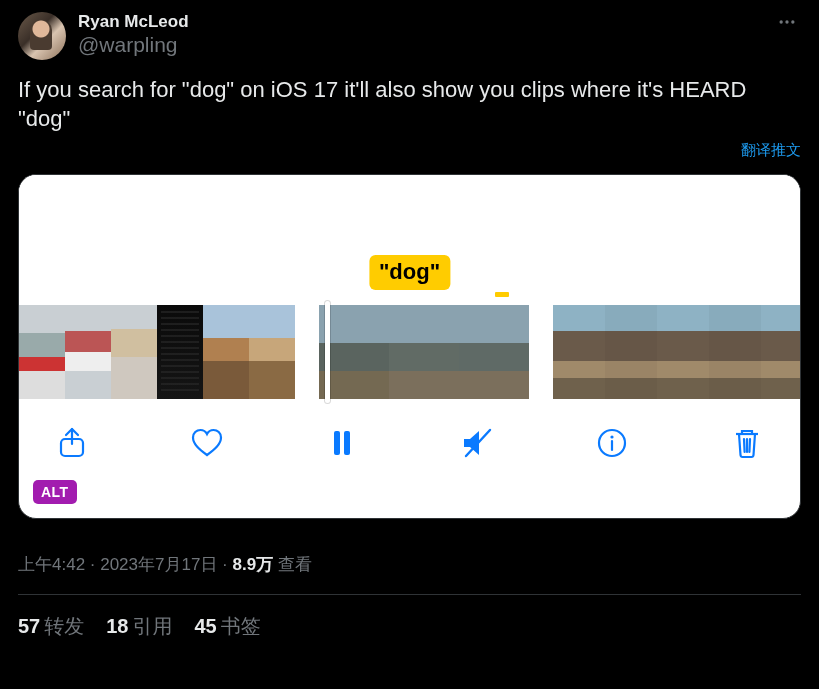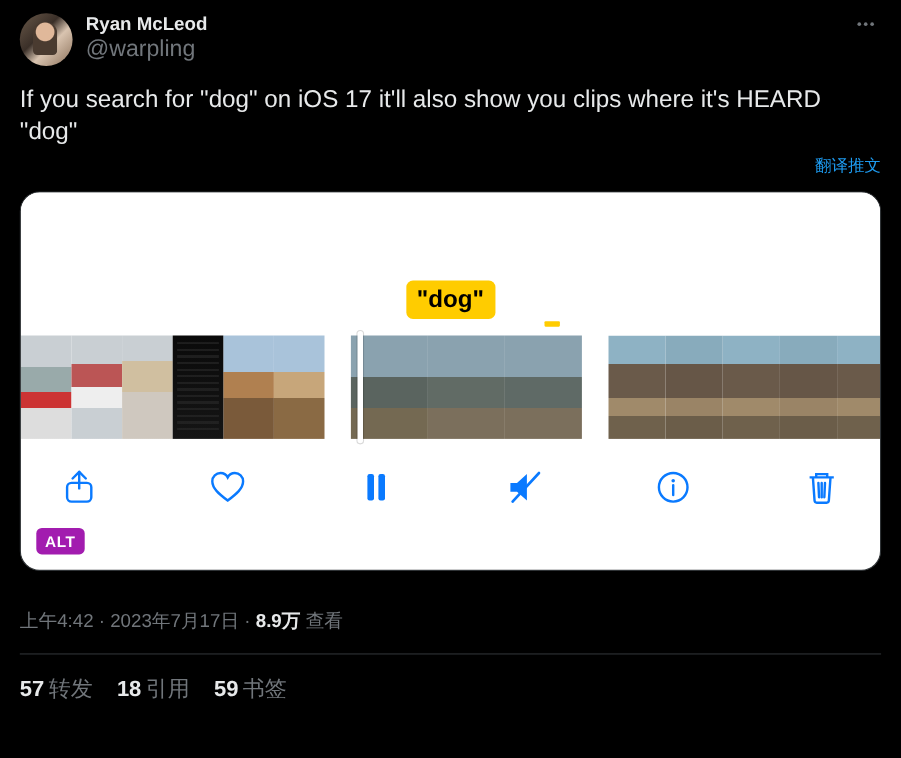--- a/index.html
+++ b/index.html
@@ -277,16 +277,16 @@
 
   <div class="meta">
     <span>上午4:42</span><span> · </span><span>2023年7月17日</span><span> · </span><span class="views-num">8.9万</span> <span>查看</span>
   </div>
 
   <hr class="divider">
 
   <div class="stats">
     <div><span class="n">57</span><span>转发</span></div>
     <div><span class="n">18</span><span>引用</span></div>
-    <div><span class="n">59</span><span>书签</span></div>
+    <div><span class="n">45</span><span>书签</span></div>
   </div>
 
 </div>
 
 </body></html>

